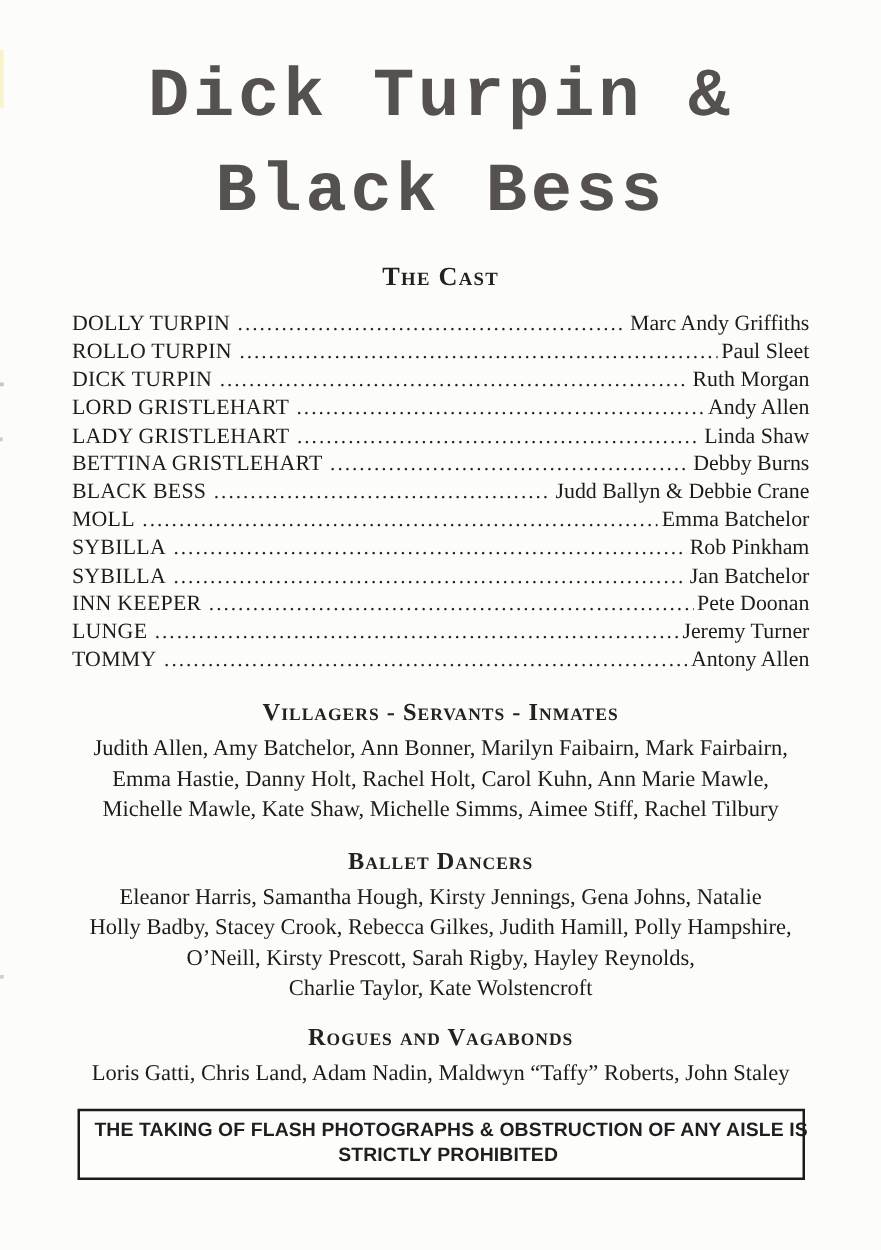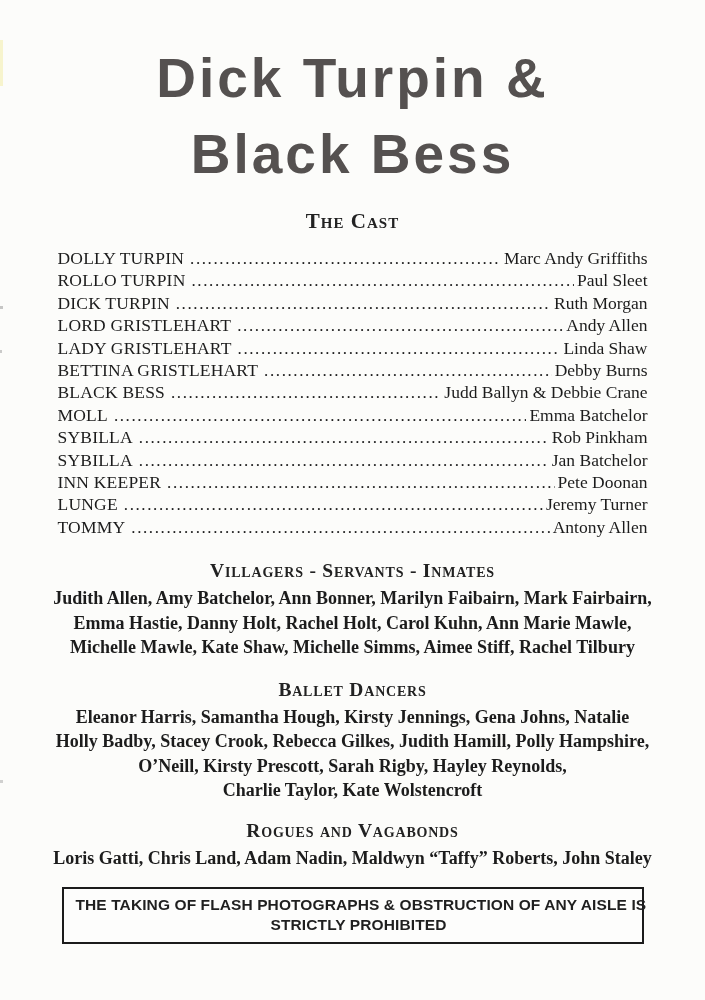--- a/index.html
+++ b/index.html
@@ -17,21 +17,21 @@
   .edge-strip { position: absolute; left: 0; top: 0; width: 3px; height: 46px; background: #f7f4cd; }
   .speck { position: absolute; background: #8f8f8f; }
   .speck1 { left: 0; top: 266px; width: 3px; height: 3px; opacity: .5; }
   .speck2 { left: 0; top: 310px; width: 2px; height: 3px; opacity: .45; }
   .speck3 { left: 0; top: 740px; width: 3px; height: 3px; opacity: .4; }
 
   
   .title {
     text-align: center;
     margin-top: 40px;
-    font-family: Liberation Sans, sans-serif;
+    font-family: Liberation Mono, monospace;
     font-weight: bold;
     color: #555150;
     font-size: 55px;
     line-height: 76px;
     letter-spacing: 3px;
   }
 
   
   .cast-heading {
     text-align: center;
@@ -74,21 +74,21 @@
     font-variant: small-caps;
     font-size: 19.5px;
     line-height: 24px;
     letter-spacing: 0.8px;
     color: #222;
   }
   .gh-villagers { margin-top: 20px; }
   .gh-ballet    { margin-top: 18px; }
   .gh-rogues    { margin-top: 16px; }
   .group-lines { text-align: center; font-size: 18px; line-height: 24.5px; margin-top: 3px; }
-  .group-line { white-space: nowrap; font-weight: bold; }
+  .group-line { white-space: nowrap; }
 
   
   .notice-box {
     width: 566px;
     margin: 17px auto 0 auto;
     border: 2px solid #1b1b1b;
     padding: 6px 0 7px 12px;
     text-align: center;
     font-family: "Liberation Sans", sans-serif;
     font-weight: bold;

